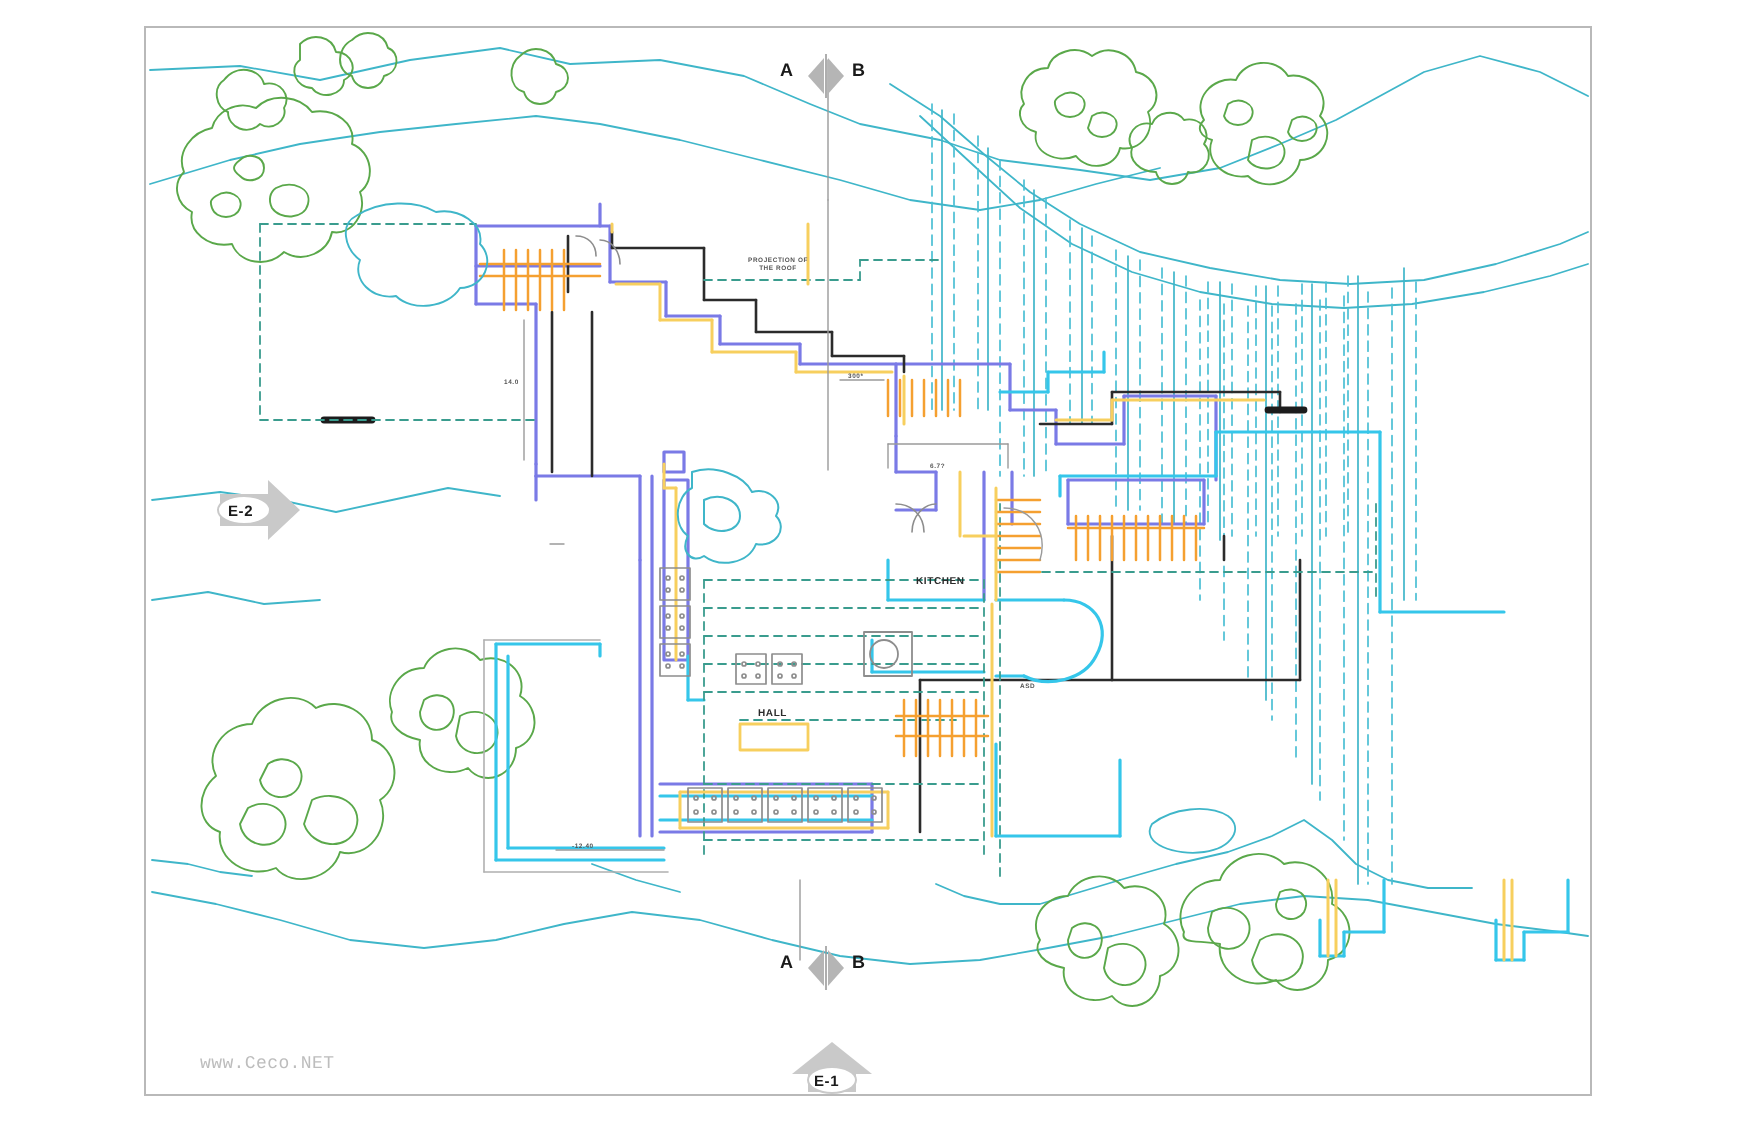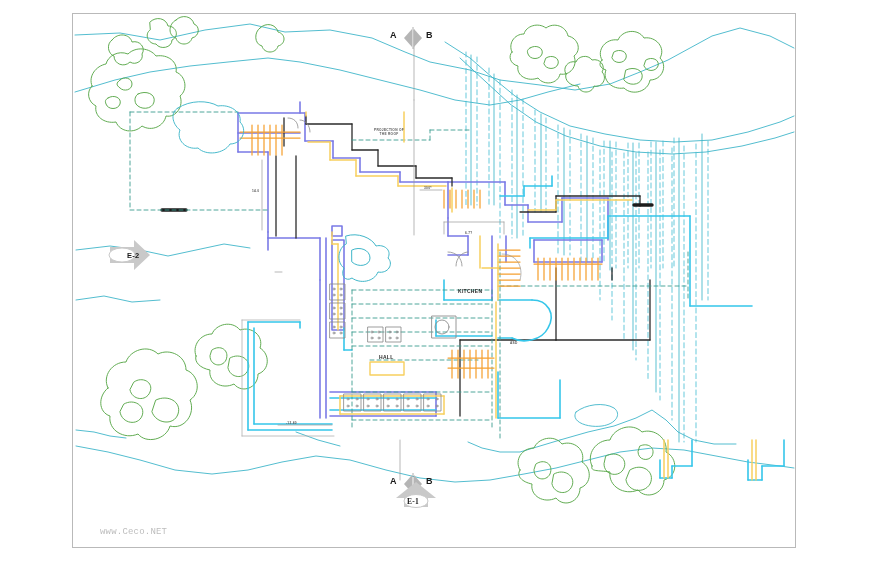--- a/index.html
+++ b/index.html
@@ -578,31 +578,31 @@
   <div style="position:absolute;left:390px;top:473px;width:46px;height:22px;">
     <span class="lbl lbl-mark" style="left:0;top:3px;">A</span>
     <span class="lbl lbl-mark" style="left:36px;top:3px;">B</span>
     <svg width="22" height="22" style="position:absolute;left:12px;top:0;">
       <polygon points="10,2 10,20 2,11" fill="#b5b5b5"></polygon>
       <polygon points="12,2 12,20 20,11" fill="#b5b5b5"></polygon>
       <line x1="11" y1="0" x2="11" y2="22" stroke="#9a9a9a" stroke-width="0.8"></line>
     </svg>
   </div>
 
-  <div style="position:absolute;left:394px;top:481px;width:44px;height:28px;font-family:Liberation Serif, serif;">
+  <div style="position:absolute;left:394px;top:520px;width:44px;height:28px;">
     <svg width="44" height="28" style="position:absolute;left:0;top:0;">
       <polygon points="22,1 42,17 34,17 34,26 10,26 10,17 2,17" fill="#c9c9c9"></polygon>
       <ellipse cx="22" cy="20" rx="12" ry="6.5" fill="#ffffff" stroke="#c9c9c9" stroke-width="1"></ellipse>
     </svg>
     <span class="lbl lbl-marksm" style="left:13px;top:16px;">E-1</span>
   </div>
 
   <div style="position:absolute;left:104px;top:238px;width:48px;height:34px;">
     <svg width="48" height="34" style="position:absolute;left:0;top:0;">
       <polygon points="46,17 30,2 30,9 6,9 6,25 30,25 30,32" fill="#c9c9c9"></polygon>
       <ellipse cx="18" cy="17" rx="13" ry="7" fill="#ffffff" stroke="#c9c9c9" stroke-width="1"></ellipse>
     </svg>
-    <span class="lbl lbl-marksm" style="left:23px;top:13px;">E-2</span>
+    <span class="lbl lbl-marksm" style="left:10px;top:13px;">E-2</span>
   </div>
 
   <div class="wm">www.Ceco.NET</div>
 
 </div>
 
 </body></html>

